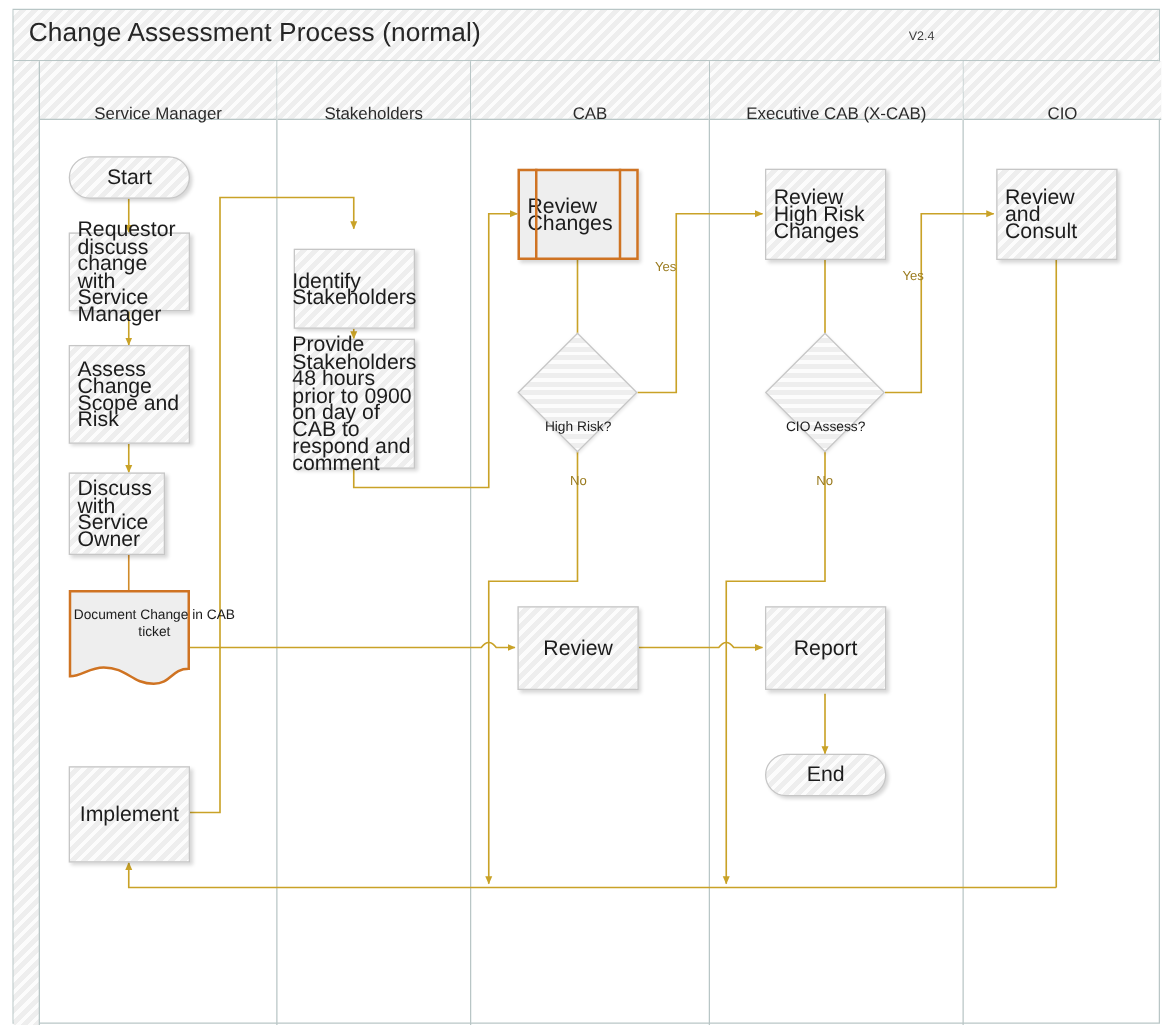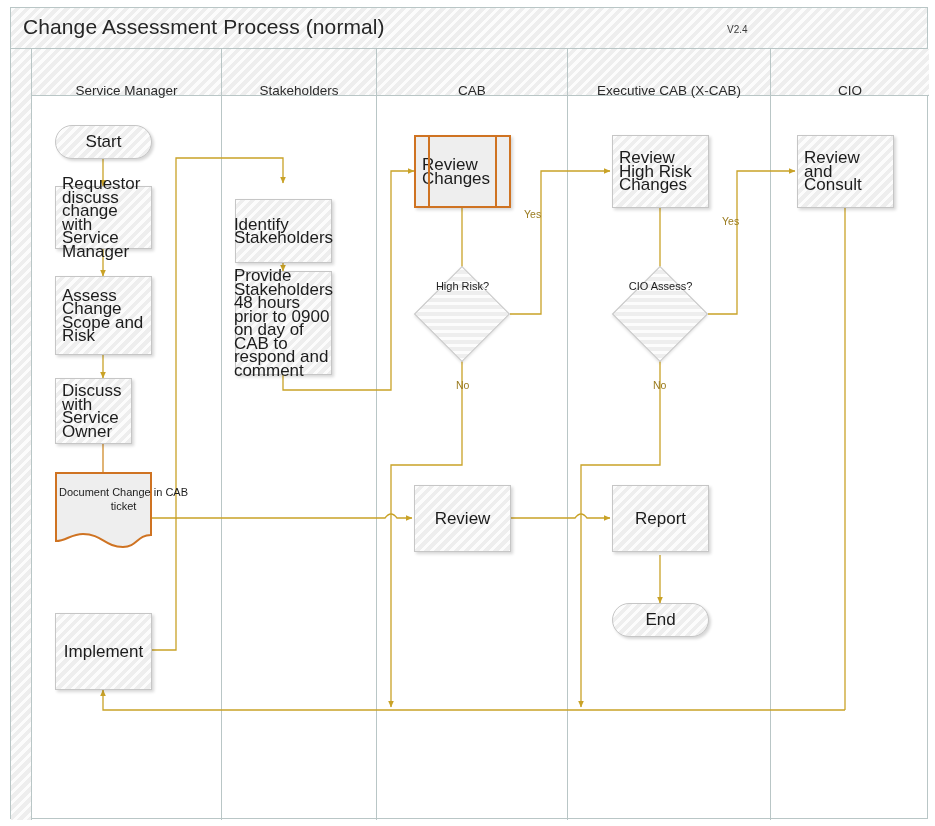--- a/index.html
+++ b/index.html
@@ -48,21 +48,21 @@
   .node{position:absolute;box-sizing:border-box;
         border:1px solid #c6c6c6;
         box-shadow:2px 2px 3px rgba(0,0,0,.16);
         display:flex;align-items:center;justify-content:center;
         text-align:left;font-size:17px;line-height:13.5px;color:#1c1c1c;}
   .node .lbl{padding:0 6px;}
 
   .terminator{border-radius:20px;}
 
   
-  .decision{position:absolute;display:flex;align-items:flex-start;
+  .decision{position:absolute;display:flex;align-items:flex-end;
             justify-content:center;text-align:center;}
   .decision .dia{position:absolute;left:0;top:0;width:100%;height:100%;
                  transform:rotate(45deg);border:1px solid #c6c6c6;
                  box-shadow:1px 1px 3px rgba(0,0,0,.13);box-sizing:border-box;}
   .decision .lbl{position:relative;z-index:2;font-size:11px;color:#1c1c1c;}
 
   
   .hl{border:2px solid #cf7322 !important;box-shadow:2px 2px 3px rgba(0,0,0,.16);}
 
   

